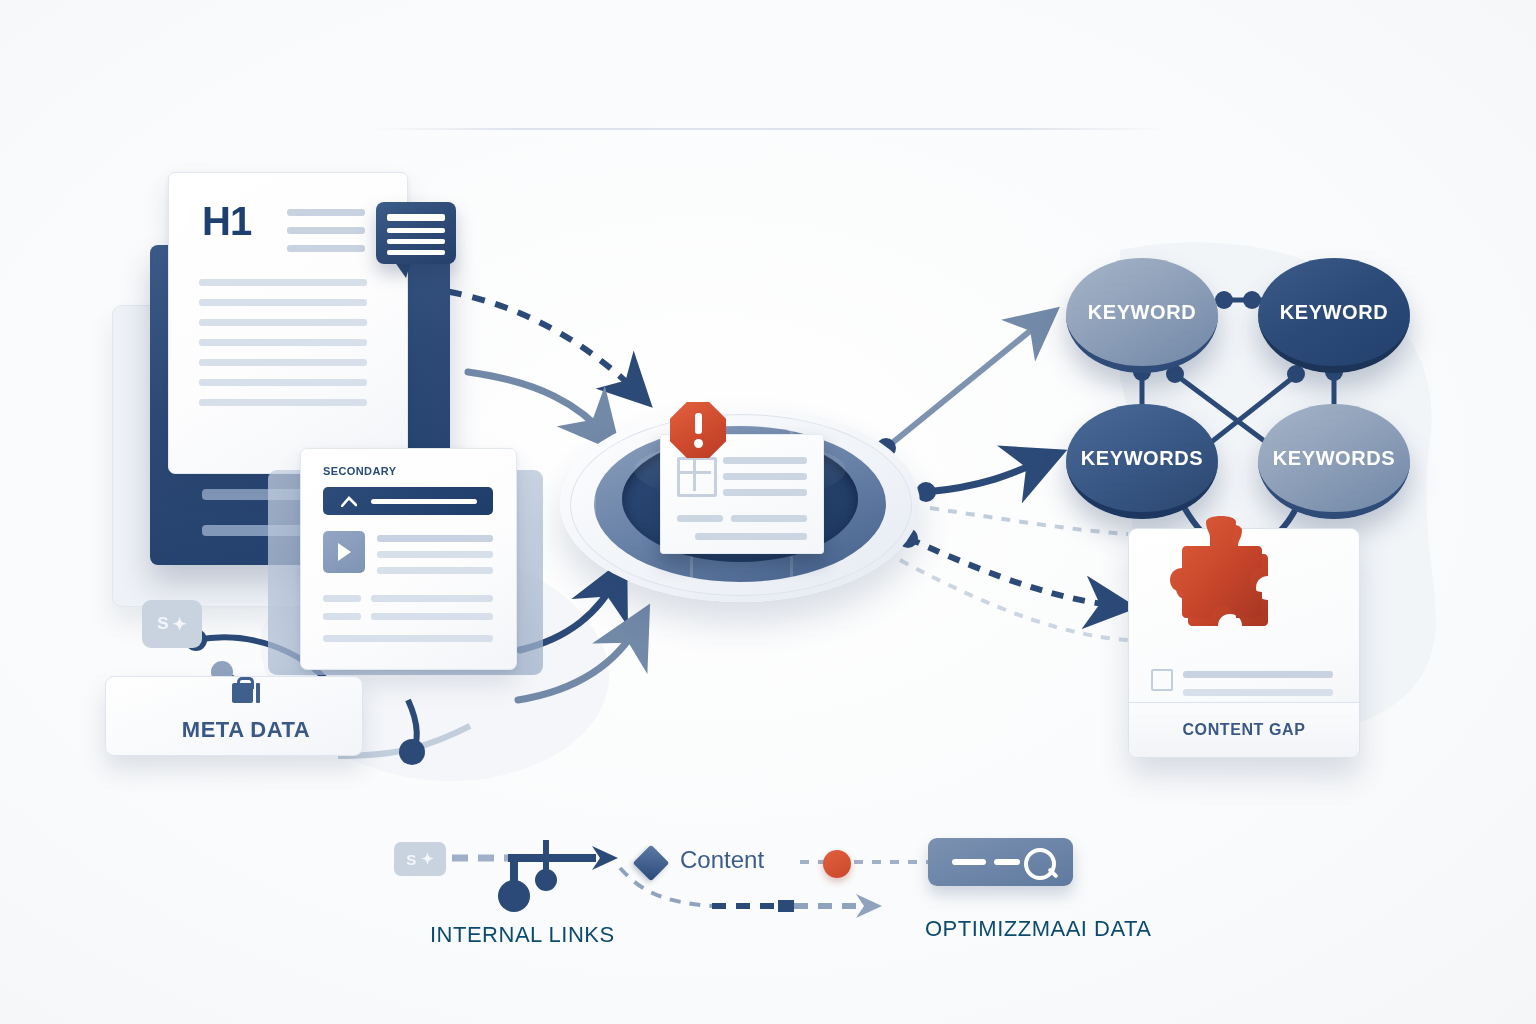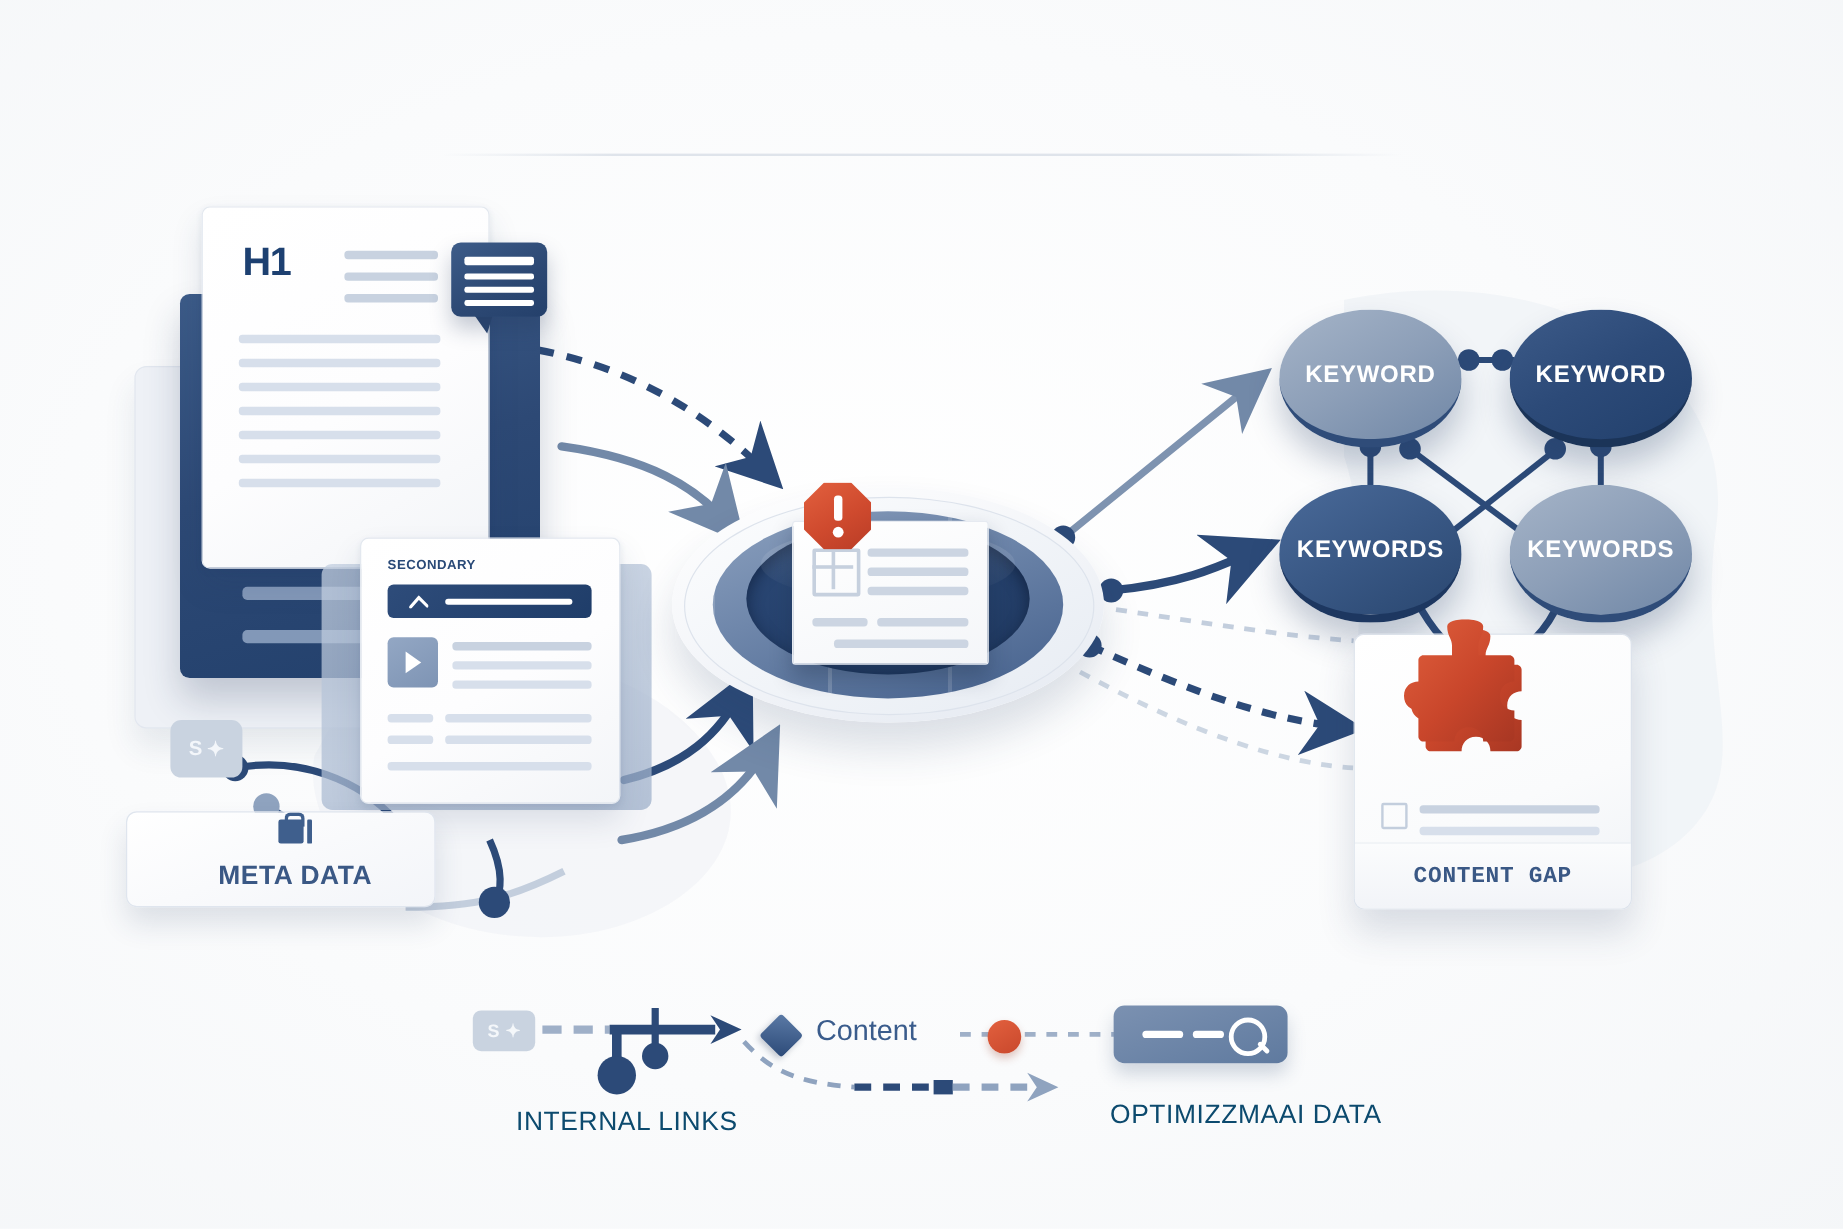--- a/index.html
+++ b/index.html
@@ -32,21 +32,21 @@
     box-shadow:0 14px 26px rgba(42,64,100,.13), 0 2px 5px rgba(42,64,100,.08);}
 
   #doc-back-pale{left:112px;top:305px;width:310px;height:300px;background:#eef1f6;
     border:1px solid #e2e7ef;border-radius:10px;box-shadow:0 16px 26px rgba(42,64,100,.10);}
   #doc-back-navy{left:150px;top:245px;width:300px;height:320px;
     background:linear-gradient(165deg,#3c5b88 0%,#2d4975 45%,#22406c 100%);
     border-radius:8px;box-shadow:0 18px 30px rgba(30,50,85,.22);overflow:hidden;}
   #doc-back-navy .nb{position:absolute;height:11px;border-radius:4px;background:#93a7c4;opacity:.85;}
 
   #doc-h1{left:168px;top:172px;width:238px;height:300px;}
-  #doc-h1 .hh{position:absolute;left:33px;top:26px;font-size:33px;font-weight:bold;color:#1d4071;letter-spacing:-1px;}
+  #doc-h1 .hh{position:absolute;left:33px;top:26px;font-size:40px;font-weight:bold;color:#1d4071;letter-spacing:-1px;}
   #doc-h2{left:245px;top:308px;width:238px;height:300px;}
   #doc-h2 .hh{position:absolute;left:33px;top:26px;font-size:44px;font-weight:bold;color:#1d4071;letter-spacing:-1px;}
 
   
   #callout-bubble{left:376px;top:202px;width:80px;height:62px;
     background:linear-gradient(150deg,#3d5c89 0%,#2c4873 60%,#24406b 100%);
     border-radius:8px;box-shadow:0 10px 18px rgba(30,50,85,.26);}
   #callout-bubble .cl{position:absolute;left:11px;background:#ffffff;border-radius:2px;}
   #callout-tail{left:392px;top:258px;width:0;height:0;
     border-left:14px solid transparent;border-right:6px solid transparent;border-top:20px solid #2b4772;}
@@ -115,21 +115,21 @@
   #kw-br{left:1258px;top:404px;}
 
   
   #gap-card{left:1128px;top:528px;width:230px;height:228px;
     background:linear-gradient(160deg,#ffffff 0%,#fafbfc 60%,#eff2f6 100%);
     border:1px solid #dde3ec;border-radius:9px;
     box-shadow:0 18px 30px rgba(42,64,100,.16);}
   #gap-footer{position:absolute;left:0;bottom:0;width:100%;height:54px;
     background:linear-gradient(180deg,#fbfcfd,#f2f4f8);border-top:1px solid #dde3ec;
     border-radius:0 0 8px 8px;display:flex;align-items:center;justify-content:center;}
-  #gap-label{font-size:19px;font-weight:bold;letter-spacing:.6px;color:#3a5885;font-family:Liberation Mono, monospace;}
+  #gap-label{font-size:16px;font-weight:bold;letter-spacing:.6px;color:#3a5885;}
   #gap-check{position:absolute;left:22px;top:140px;width:18px;height:18px;border:2px solid #c3cedd;border-radius:2px;}
   #puzzle{left:1162px;top:516px;width:118px;height:122px;}
 
   
   #meta-card{left:105px;top:676px;width:232px;height:78px;
     background:linear-gradient(160deg,#ffffff,#f3f5f9);border:1px solid #dfe5ee;border-radius:9px;
     box-shadow:0 14px 24px rgba(42,64,100,.14);display:flex;align-items:center;padding-left:24px;gap:14px;flex-direction:column;}
   #meta-label{font-size:22px;font-weight:bold;letter-spacing:.5px;color:#3a5885;}
   #meta-icon{width:28px;height:26px;position:relative;}
   #meta-icon .bagbody{position:absolute;left:0;top:6px;width:21px;height:20px;background:#3f5f8d;border-radius:2px;}

